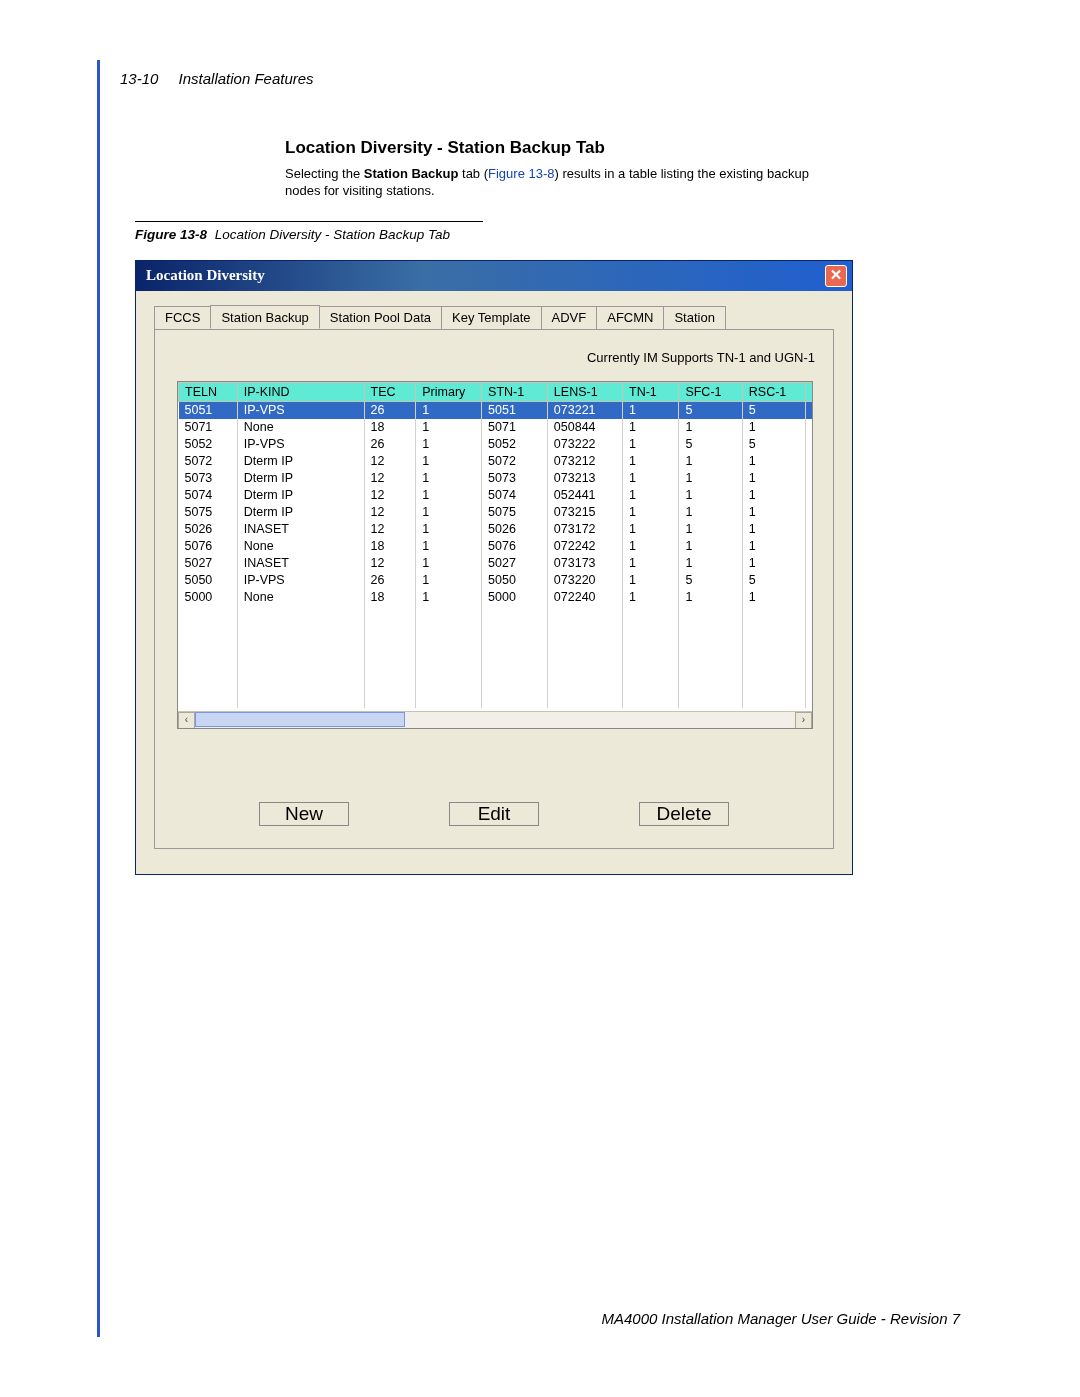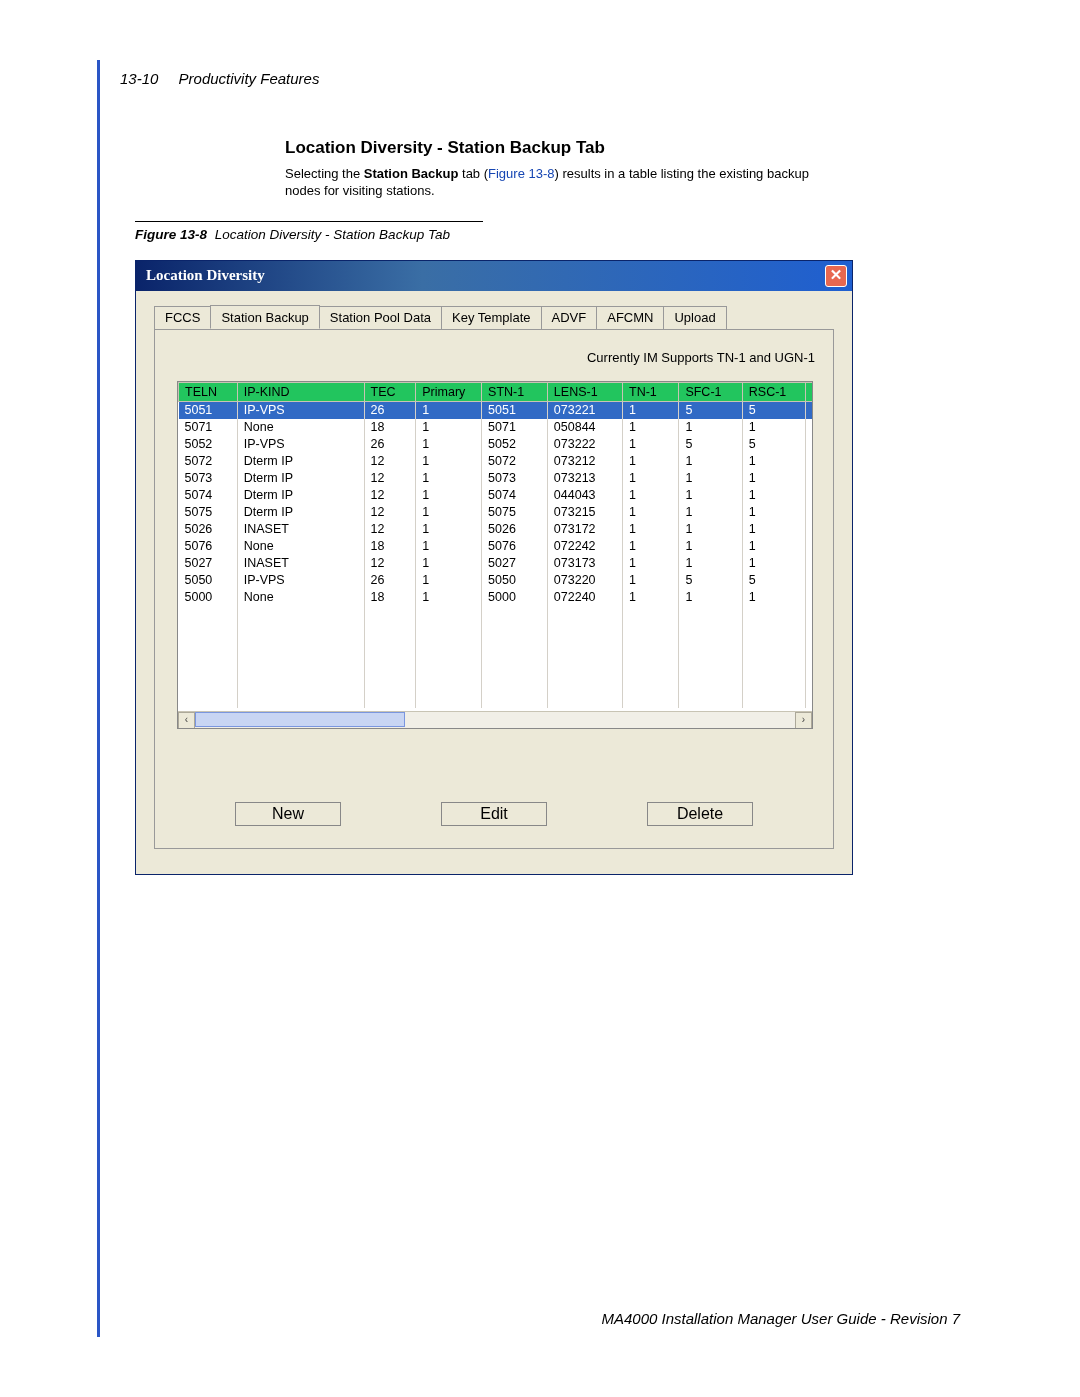--- a/index.html
+++ b/index.html
@@ -148,21 +148,21 @@
     font-family: Tahoma, Arial, sans-serif;
     font-size: 12.5px;
     position: relative;
     margin-left: 4px;
   }
   table.grid {
     border-collapse: collapse;
     width: 680px;
   }
   table.grid th {
-    background: #22c55e;
+    background: #5eead4;
     border: 1px solid #c8c4b4;
     text-align: left;
     font-weight: normal;
     padding: 2px 6px;
     font-size: 12.5px;
     white-space: nowrap;
   }
   table.grid td {
     border-right: 1px solid #d4d0c8;
     padding: 0px 6px;
@@ -221,45 +221,45 @@
   .btn-row {
     position: absolute;
     left: 0;
     right: 0;
     bottom: 22px;
     display: flex;
     justify-content: center;
     gap: 100px;
   }
   .win-btn {
-    width: 106px;
+    width: 90px;
     height: 24px;
     background: #ece9d8;
     border: 1px solid #888;
-    font-size: 16px;
+    font-size: 19px;
     font-family: Tahoma, Arial, sans-serif;
     text-align: center;
     line-height: 22px;
   }
   .footer {
     position: absolute;
     right: 120px;
     bottom: 70px;
     font-style: italic;
     font-size: 15px;
   }
 </style>
 </head>
 <body>
 
 <div class="left-rule"></div>
 
 <div class="header-line">
   <span class="header-num">13-10</span>
-  <span>Productivity Features</span>
+  <span>Installation Features</span>
 </div>
 
 <div class="section-title">Location Diversity - Station Backup Tab</div>
 
 <div class="body-text">
   <span>Selecting the </span><span class="bold">Station Backup</span><span> tab (</span><span class="figref">Figure 13-8</span><span>) results in a table listing the existing backup nodes for visiting stations.</span>
 </div>
 
 <div class="fig-rule"></div>
 <div class="fig-caption">
@@ -275,21 +275,21 @@
     </div>
   </div>
   <div class="dlg-body">
     <div class="tabs" id="tabs">
         <div class="tab">FCCS</div>
         <div class="tab active">Station Backup</div>
         <div class="tab">Station Pool Data</div>
         <div class="tab">Key Template</div>
         <div class="tab">ADVF</div>
         <div class="tab">AFCMN</div>
-        <div class="tab">Upload</div>
+        <div class="tab">Station</div>
       </div>
     <div class="tab-panel">
       <div class="support-text">Currently IM Supports TN-1 and UGN-1</div>
       <div class="grid-wrap">
         <table class="grid" id="grid">
           <thead>
               <tr id="gridhead">
                 <th class="col-teln">TELN</th>
                 <th class="col-ipkind">IP-KIND</th>
                 <th class="col-tec">TEC</th>
@@ -362,21 +362,21 @@
                 <td>1</td>
                 <td>1</td>
                 <td>2</td>
               </tr>
               <tr>
                 <td>5074</td>
                 <td>Dterm IP</td>
                 <td>12</td>
                 <td>1</td>
                 <td>5074</td>
-                <td>044043</td>
+                <td>052441</td>
                 <td>1</td>
                 <td>1</td>
                 <td>1</td>
                 <td>2</td>
               </tr>
               <tr>
                 <td>5075</td>
                 <td>Dterm IP</td>
                 <td>12</td>
                 <td>1</td>

